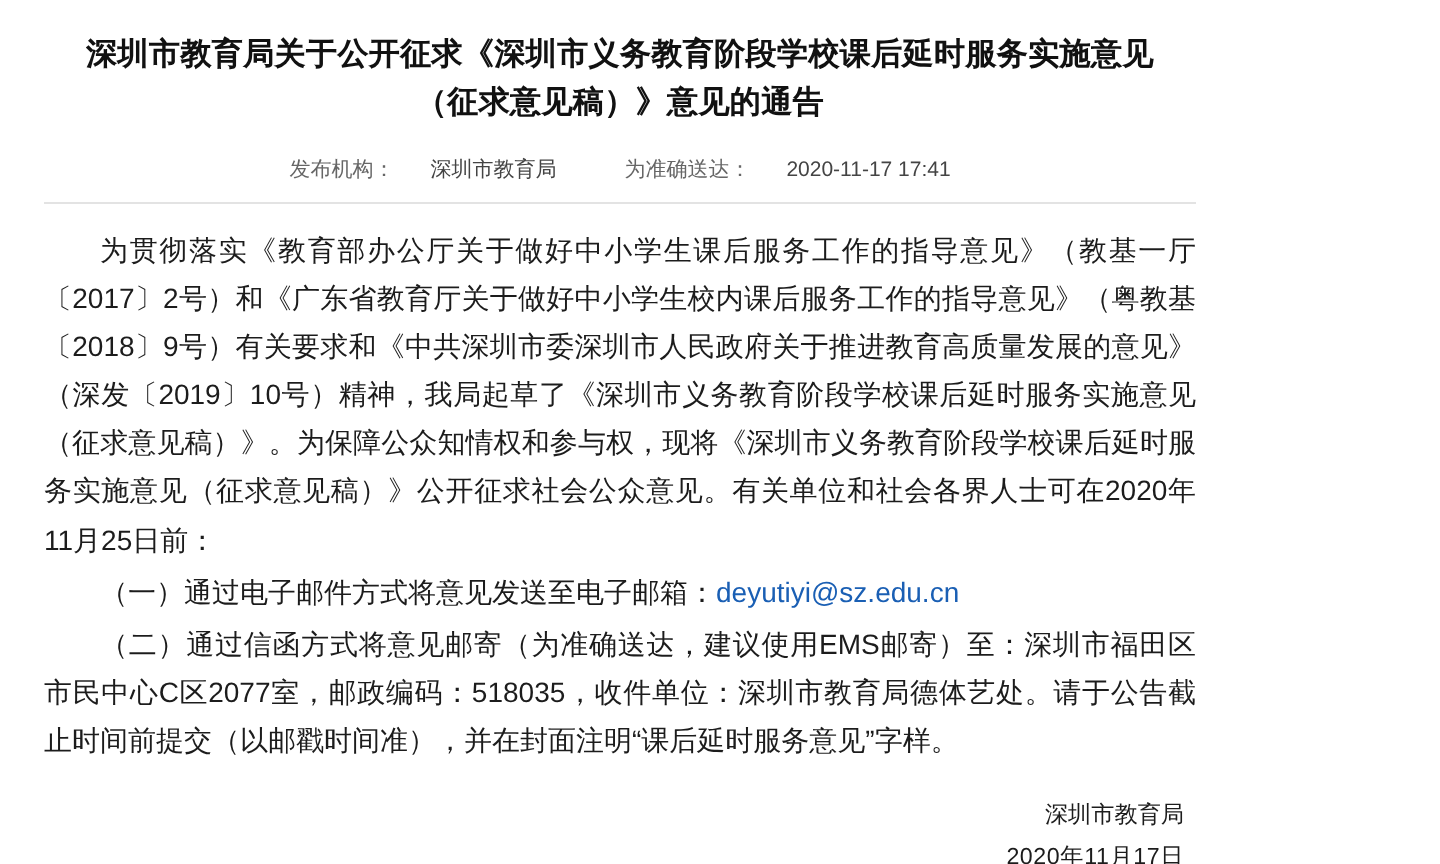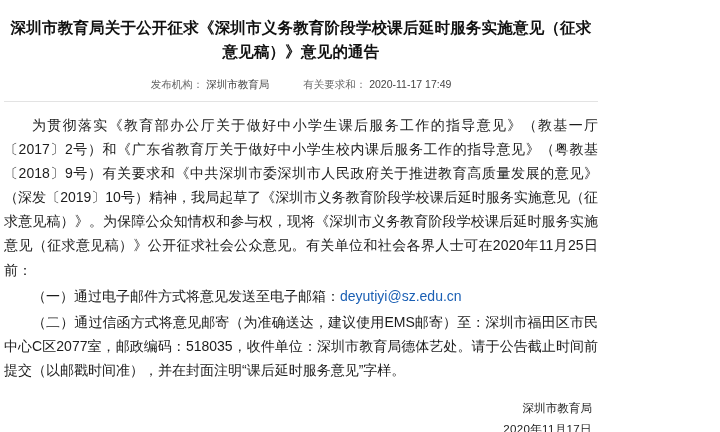--- a/index.html
+++ b/index.html
@@ -12,21 +12,21 @@
     background: #ffffff;
     font-family: "Liberation Sans", sans-serif;
     color: #1a1a1a;
     overflow: hidden;
   }
   .page {
     position: relative;
     width: 620px;
     height: 432px;
     box-sizing: border-box;
-    padding: 12px 22px 0 4px;
+    padding: 12px 22px 0 22px;
   }
   .doc-title {
     font-size: 15.5px;
     font-weight: bold;
     line-height: 1.55;
     text-align: center;
     color: #111;
     letter-spacing: 0.2px;
     margin: 4px 6px 0 6px;
   }
@@ -35,21 +35,21 @@
     justify-content: center;
     align-items: center;
     gap: 34px;
     margin-top: 14px;
     font-size: 10.5px;
     color: #555;
   }
   .meta-item {
     display: flex;
     align-items: baseline;
-    gap: 3px;
+    gap: 18px;
     white-space: nowrap;
   }
   .meta-label { color: #666; }
   .meta-value { color: #444; }
   .divider {
     margin: 9px 0 0 0;
     height: 1px;
     background: #e3e3e3;
     width: 100%;
   }
@@ -94,22 +94,22 @@
 <div class="page">
 
   <h1 class="doc-title">深圳市教育局关于公开征求《深圳市义务教育阶段学校课后延时服务实施意见（征求意见稿）》意见的通告</h1>
 
   <div class="meta-row">
     <div class="meta-item">
       <span class="meta-label">发布机构：</span>
       <span class="meta-value">深圳市教育局</span>
     </div>
     <div class="meta-item">
-      <span class="meta-label">有关要求和：</span>
-      <span class="meta-value">2020-11-17 17:49</span>
+      <span class="meta-label">为准确送达：</span>
+      <span class="meta-value">2020-11-17 17:41</span>
     </div>
   </div>
 
   <div class="divider"></div>
 
   <div class="body-text">
 
     <p class="para">为贯彻落实《教育部办公厅关于做好中小学生课后服务工作的指导意见》（教基一厅〔2017〕2号）和《广东省教育厅关于做好中小学生校内课后服务工作的指导意见》（粤教基〔2018〕9号）有关要求和《中共深圳市委深圳市人民政府关于推进教育高质量发展的意见》（深发〔2019〕10号）精神，我局起草了《深圳市义务教育阶段学校课后延时服务实施意见（征求意见稿）》。为保障公众知情权和参与权，现将《深圳市义务教育阶段学校课后延时服务实施意见（征求意见稿）》公开征求社会公众意见。有关单位和社会各界人士可在2020年11月25日前：</p>
 
     <p class="para">

